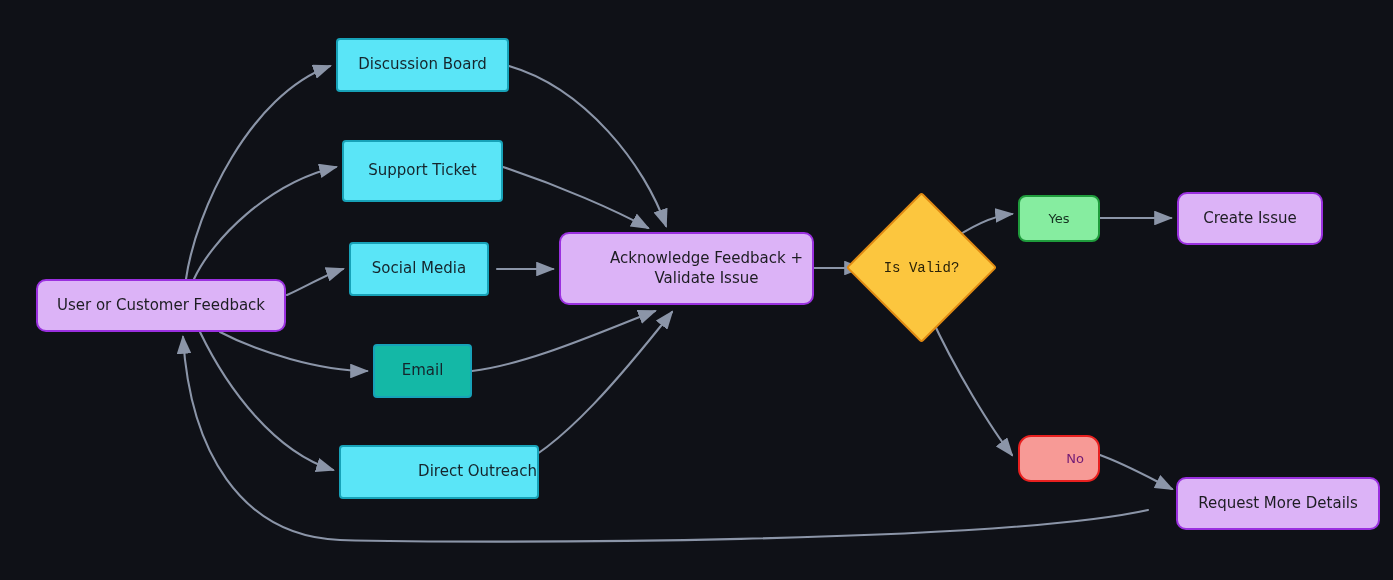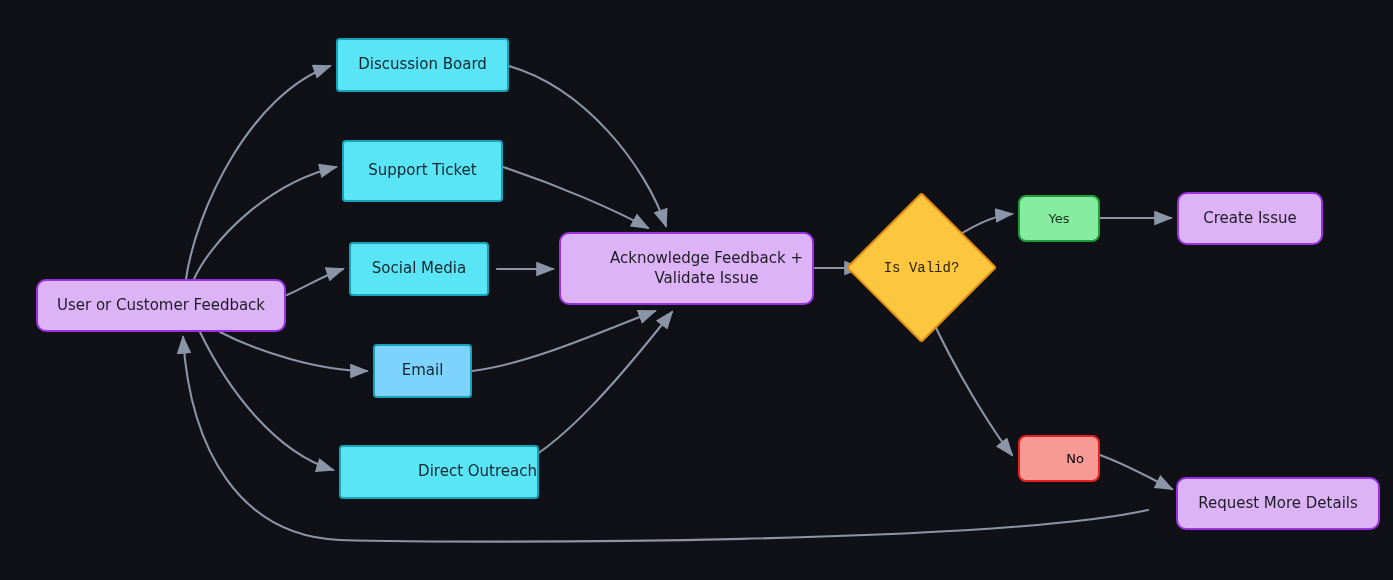--- a/index.html
+++ b/index.html
@@ -61,22 +61,22 @@
   }
   .node-green {
     background: #86eda0;
     border-color: #1f9c3c;
     color: #143020;
     border-radius: 8px;
   }
   .node-red {
     background: #f79a96;
     border-color: #e8201f;
-    color: #000000;
-    border-radius: 8px;
+    color: #701a75;
+    border-radius: 13px;
     padding-left: 32px;
   }
   .node-diamond {
     position: absolute;
     z-index: 3;
   }
   .diamond-shape {
     position: absolute;
     left: 0;
     top: 0;
@@ -130,21 +130,21 @@
         <path class="edge-path" d="M 1100 455 C 1125 464 1150 478 1172 489" marker-end="url(#arrowhead)" stroke="#8b95a8"></path>
         <path class="edge-path" d="M 1148 510 C 1000 543 480 544 340 540 C 240 536 190 450 183 337" marker-end="url(#arrowhead)" stroke="#8b95a8"></path>
       </g>
   </svg>
 
   <div id="node-layer">
       <div class="node node-purple" style="left: 36px; top: 279px; width: 250px; height: 53px; font-size: 15px; background: rgb(220, 179, 247); border-color: rgb(154, 48, 223);"><span>User or Customer Feedback</span></div>
       <div class="node node-cyan" style="left: 336px; top: 38px; width: 173px; height: 54px; font-size: 15px; background: rgb(90, 229, 247); border-color: rgb(23, 162, 184);"><span>Discussion Board</span></div>
       <div class="node node-cyan" style="left: 342px; top: 140px; width: 161px; height: 62px; font-size: 15px; background: rgb(90, 229, 247); border-color: rgb(23, 162, 184);"><span>Support Ticket</span></div>
       <div class="node node-cyan" style="left: 349px; top: 242px; width: 140px; height: 54px; font-size: 15px; background: rgb(90, 229, 247); border-color: rgb(23, 162, 184);"><span>Social Media</span></div>
-      <div class="node node-cyan" style="left: 373px; top: 344px; width: 99px; height: 54px; font-size: 15px; background: #7dd3fc; border-color: rgb(23, 162, 184);"><span>Email</span></div>
+      <div class="node node-cyan" style="left: 373px; top: 344px; width: 99px; height: 54px; font-size: 15px; background: #14b8a6; border-color: rgb(23, 162, 184);"><span>Email</span></div>
       <div class="node node-cyan" style="left: 339px; top: 445px; width: 200px; height: 54px; font-size: 15px; background: rgb(90, 229, 247); border-color: rgb(23, 162, 184); justify-content: flex-end;"><span>Direct Outreach</span></div>
       <div class="node node-purple" style="left: 559px; top: 232px; width: 255px; height: 73px; font-size: 15px; background: rgb(220, 179, 247); border-color: rgb(154, 48, 223); padding-left: 40px;"><span>Acknowledge Feedback +
 Validate Issue</span></div>
       <div class="node-diamond" style="left: 868px; top: 214px; width: 107px; height: 107px; font-family: Liberation Mono, monospace;">
         <div class="diamond-shape" style="background: rgb(252, 198, 62); border-color: rgb(224, 138, 18);"></div>
         <div class="diamond-label" style="font-size: 14px;">Is Valid?</div>
       </div>
       <div class="node node-green" style="left: 1018px; top: 195px; width: 82px; height: 47px; font-size: 13px; background: rgb(134, 237, 160); border-color: rgb(31, 156, 60);"><span>Yes</span></div>
       <div class="node node-red" style="left: 1018px; top: 435px; width: 82px; height: 47px; font-size: 13px; background: rgb(247, 154, 150); border-color: rgb(232, 32, 31);"><span>No</span></div>
       <div class="node node-purple" style="left: 1177px; top: 192px; width: 146px; height: 53px; font-size: 15px; background: rgb(220, 179, 247); border-color: rgb(154, 48, 223);"><span>Create Issue</span></div>

